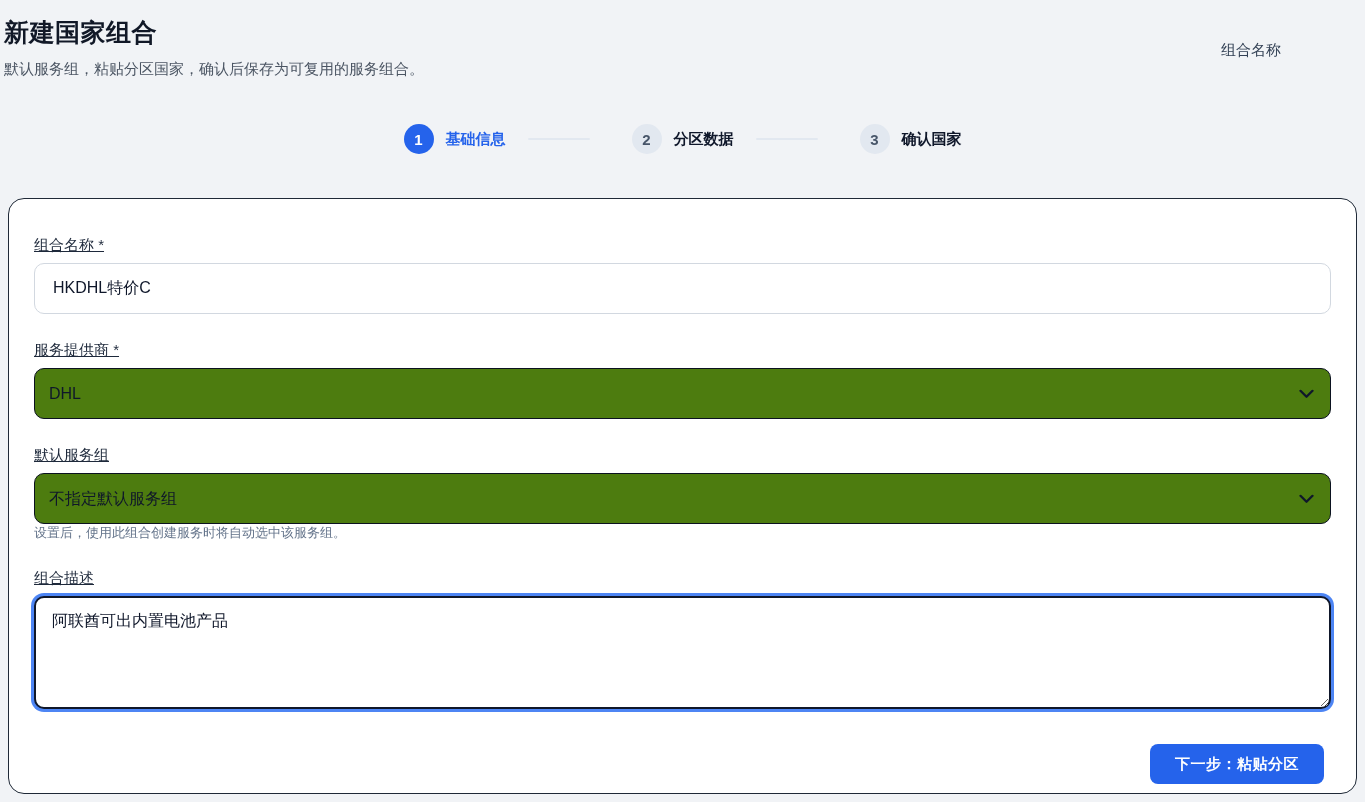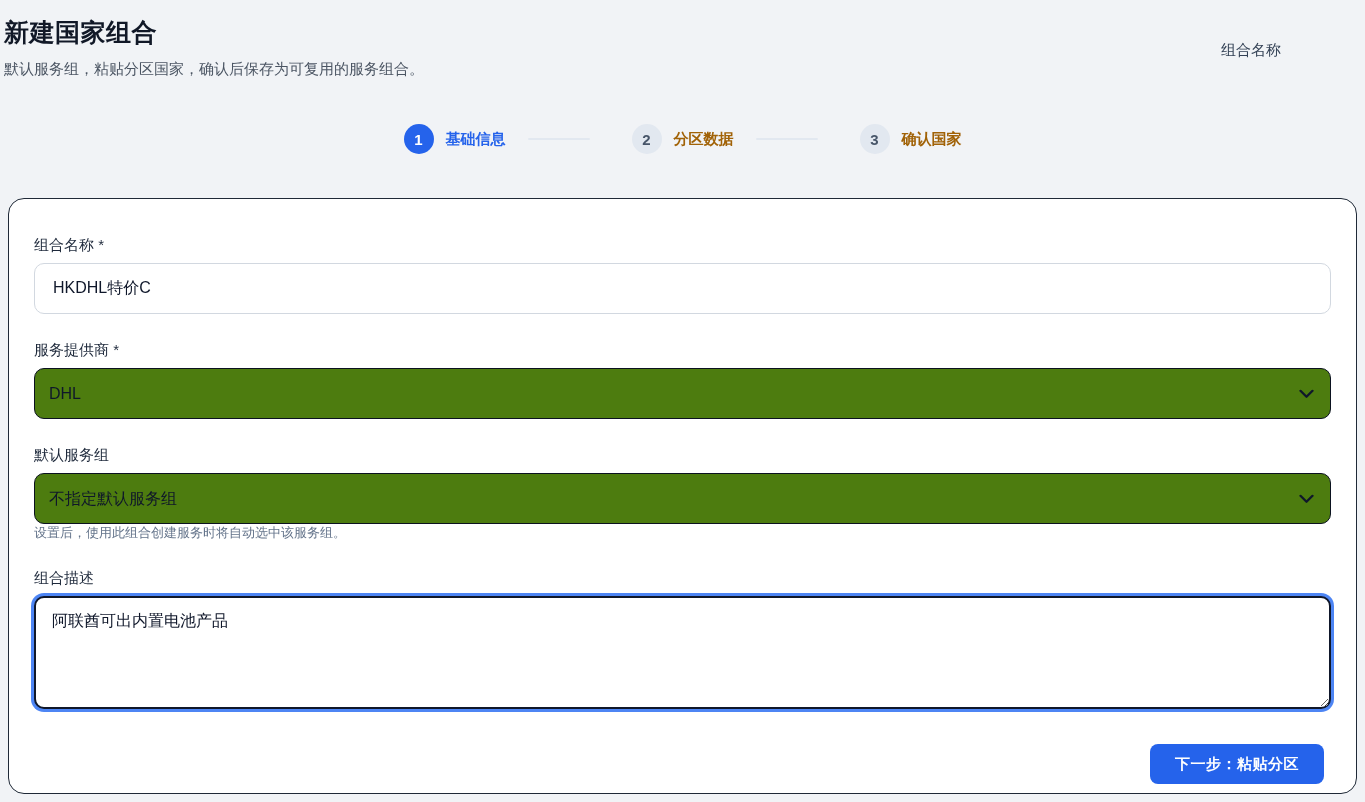--- a/index.html
+++ b/index.html
@@ -63,21 +63,21 @@
     font-weight: 600;
     display: flex;
     align-items: center;
     justify-content: center;
     flex: 0 0 auto;
   }
   .step-label {
     margin-left: 12px;
     font-size: 15px;
     font-weight: 600;
-    color: #a16207;
+    color: #0f172a;
     white-space: nowrap;
   }
   .step.active .step-circle { background: #2563eb; color: #ffffff; }
   .step.active .step-label  { color: #2563eb; }
   .step-line {
     width: 62px;
     height: 2px;
     border-radius: 1px;
     background: #e2e8f0;
     margin: 0 42px 0 22px;
@@ -94,20 +94,21 @@
     padding: 37px 25px 25px 25px;
   }
 
   .field { margin-bottom: 27px; }
   .field-label {
     display: block;
     font-size: 15px;
     font-weight: 500;
     color: #1e293b;
     margin-bottom: 8px;
+    text-decoration: underline;
   }
   .text-input {
     width: 100%;
     height: 51px;
     border: 1px solid #d2d8e0;
     border-radius: 10px;
     padding: 0 18px;
     font-size: 16px;
     color: #0f172a;
     background: #ffffff;

